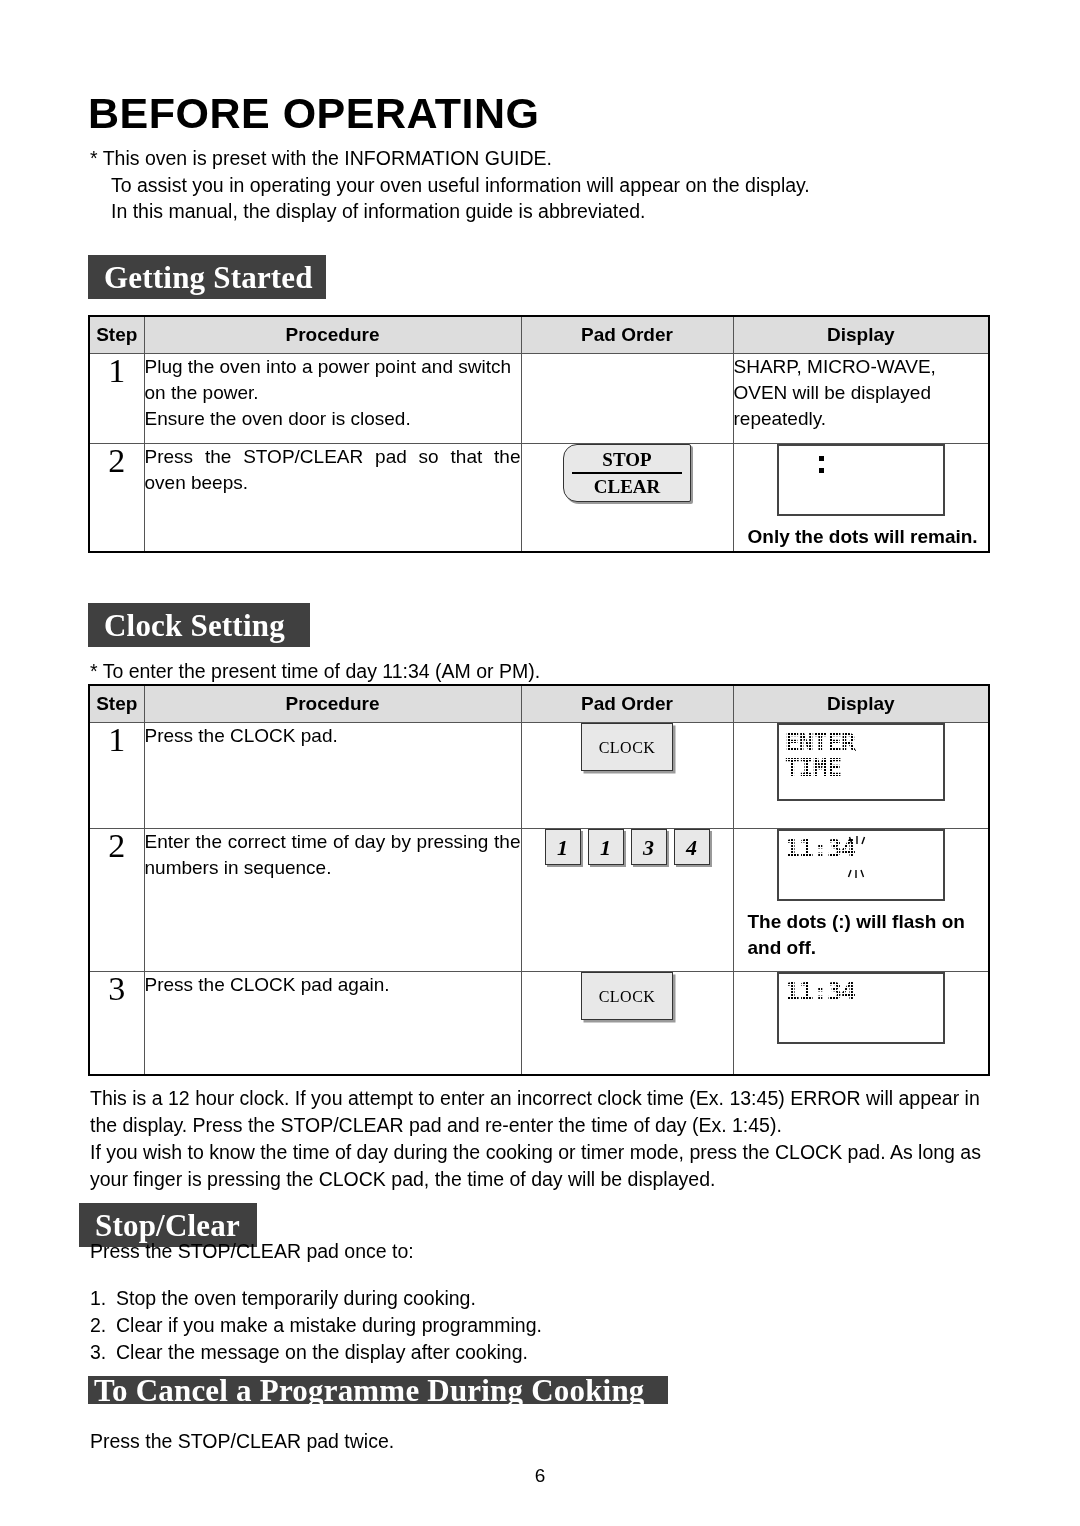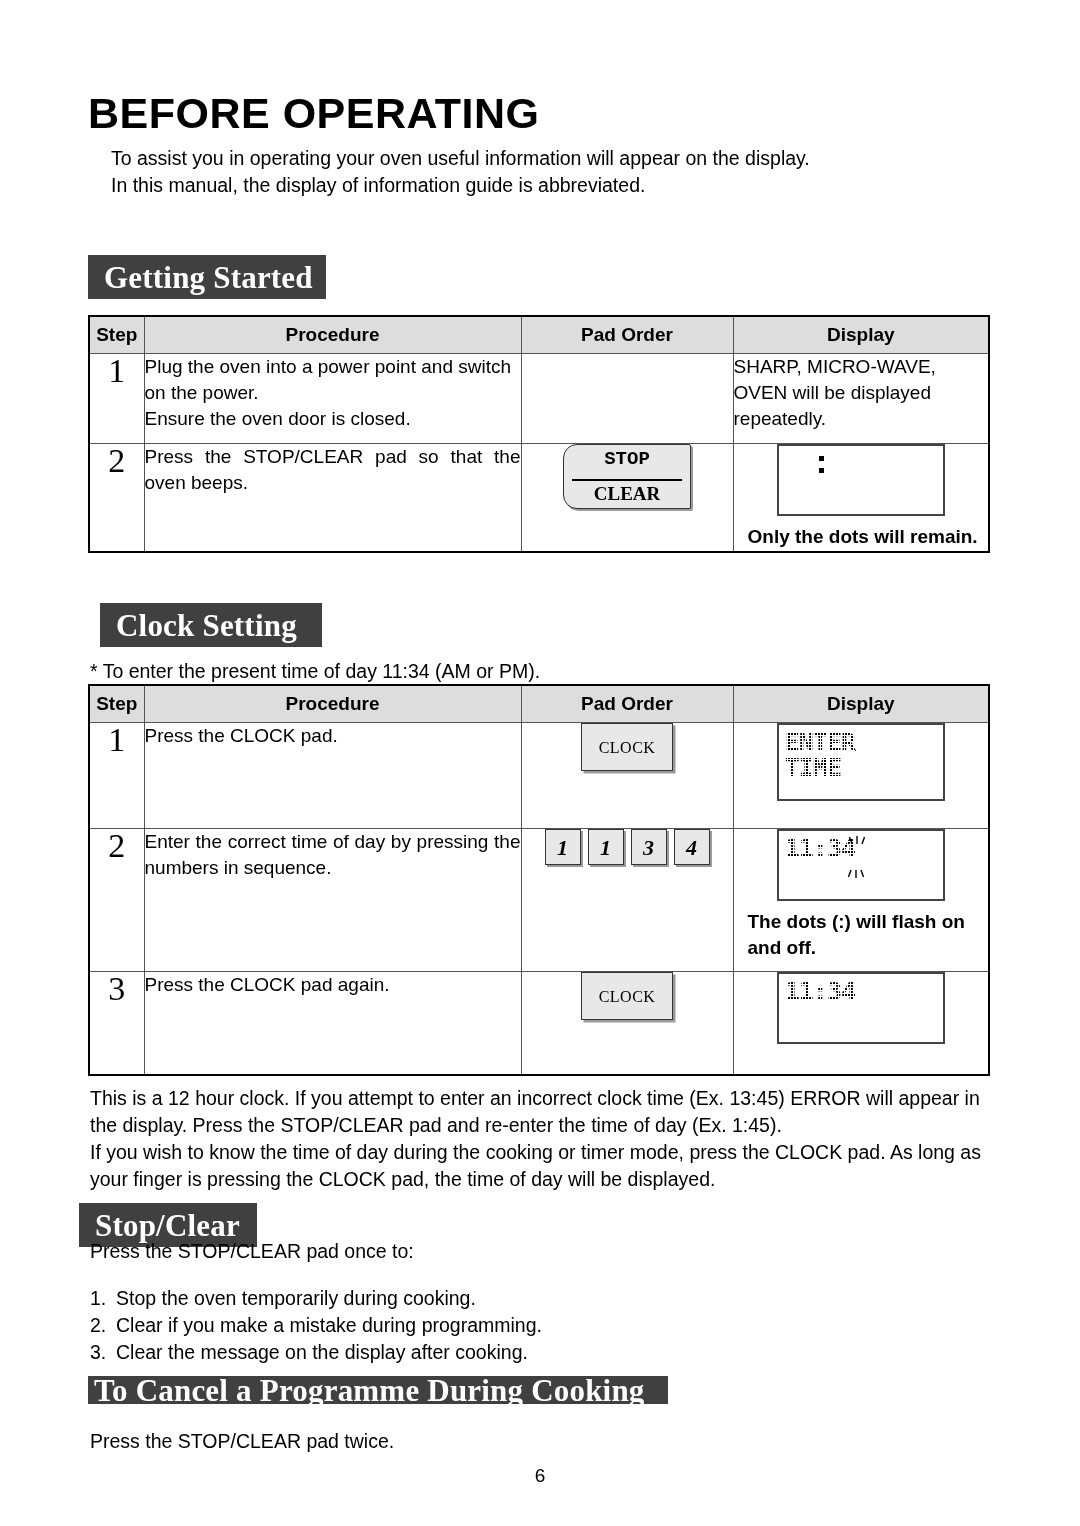--- a/index.html
+++ b/index.html
@@ -63,21 +63,21 @@
     box-sizing: border-box;
   }
   .bar span {
     font-size: 31px;
     line-height: 1;
     white-space: nowrap;
     letter-spacing: 0.2px;
   }
 
   #bar-getting-started { left: 88px; top: 255px; width: 238px; height: 44px; padding-left: 16px; }
-  #bar-clock-setting   { left: 100px; top: 603px; width: 222px; height: 44px; padding-left: 16px; }
+  #bar-clock-setting   { left: 88px; top: 603px; width: 222px; height: 44px; padding-left: 16px; }
   #bar-stop-clear      { left: 79px; top: 1203px; width: 178px; height: 44px; padding-left: 16px; }
   #bar-cancel          { left: 88px; top: 1376px; width: 580px; height: 28px; padding-left: 6px; }
 
   
   .ptext {
     position: absolute;
     font-size: 19.5px;
     line-height: 27px;
   }
 
@@ -197,24 +197,23 @@
     box-shadow: 2px 2px 0 #9a9a9a;
     font-family: "Liberation Serif", serif;
     font-weight: bold;
     font-size: 19px;
     line-height: 1;
     padding: 5px 0 5px 0;
     text-align: center;
     box-sizing: border-box;
   }
   .pad-stopclear .top {
-    padding-bottom: 10px;
+    padding-bottom: 3px;
     border-bottom: 2.5px solid #000000;
     margin: 0 8px;
-    font-family: Liberation Mono, monospace;
   }
   .pad-stopclear .bot {
     padding-top: 3px;
     margin: 0 8px;
   }
 
   .pad-clock {
     display: inline-block;
     width: 92px;
     height: 48px;
@@ -322,20 +321,21 @@
   .flash-down { left: 68px; top: 38px; }
 </style>
 </head>
 <body>
 
 <div class="page">
 
   <div class="main-title">BEFORE OPERATING</div>
 
   <div class="intro">
+    <div class="intro-line first">*  This oven is preset with the INFORMATION GUIDE.</div>
     <div class="intro-line cont">To assist you in operating your oven useful information will appear on the display.</div>
     <div class="intro-line cont">In this manual, the display of information guide is abbreviated.</div>
   </div>
 
   <div class="bar" id="bar-getting-started">
     <span>Getting Started</span>
   </div>
 
   <table class="tbl" id="tbl-getting-started" style="left:88px; top:315px; width:900px;">
     <colgroup>

